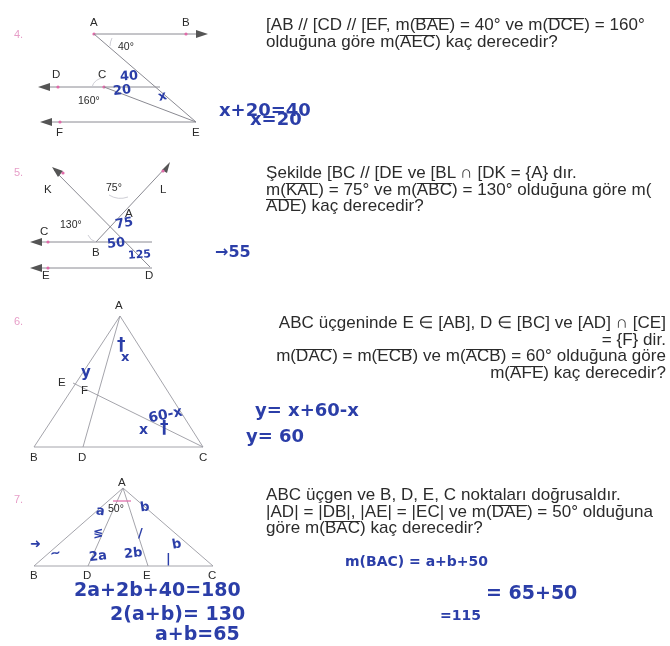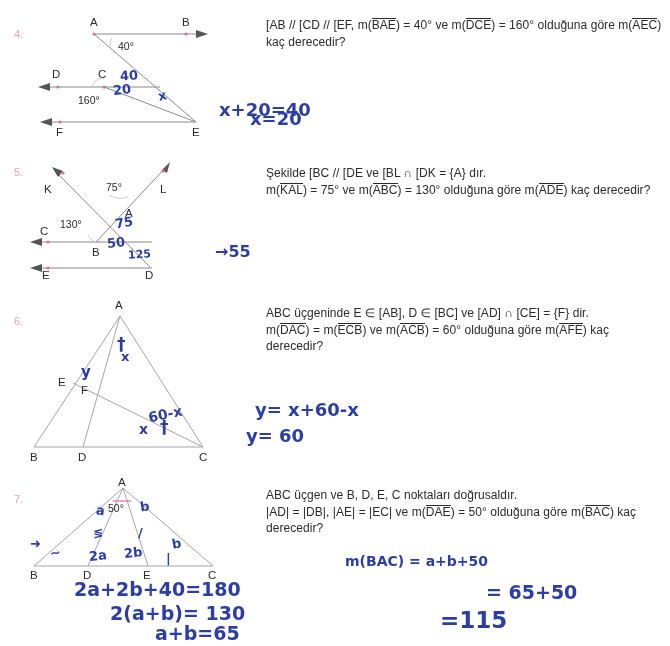--- a/index.html
+++ b/index.html
@@ -22,21 +22,21 @@
     height: 646px;
   }
   .qnum {
     position: absolute;
     font-size: 11px;
     color: #e79ec8;
     font-family: "Liberation Sans", sans-serif;
   }
   .qtext {
     position: absolute;
-    font-size: 12px;
+    font-size: 17px;
     line-height: 16.5px;
     color: #2b2b2b;
     width: 400px;
     font-family: "Liberation Sans", sans-serif;
     letter-spacing: 0.05px;
   }
   .qtext .over {
     border-top: 1px solid #2b2b2b;
     position: relative;
     display: inline-block;
@@ -194,21 +194,21 @@
 
   <div class="hw" style="left:117px; top:334px; font-size:17px;">†</div>
   <div class="hw" style="left:121px; top:349px; font-size:13px;">x</div>
   <div class="hw" style="left:81px; top:363px; font-size:15px;">y</div>
   <div class="hw" style="left:148px; top:406px; font-size:14px; transform:rotate(-12deg);">60-x</div>
   <div class="hw" style="left:139px; top:421px; font-size:14px;">x</div>
   <div class="hw" style="left:160px; top:417px; font-size:17px;">†</div>
   <div class="hw" style="left:243px; top:399px; font-size:18px;margin-left:12px;">y= x+60-x</div>
   <div class="hw" style="left:246px; top:425px; font-size:18px;">y= 60</div>
 
-  <div class="qtext" style="left:266px; top:305px;">
+  <div class="qtext" style="left:266px; top:315px;text-align:right;">
     <span>ABC üçgeninde E ∈ [AB], D ∈ [BC] ve [AD] ∩ [CE] = {F} dir.</span><br>
     <span>m(</span><span class="over">DAC</span><span>) = m(</span><span class="over">ECB</span><span>) ve m(</span><span class="over">ACB</span><span>) = 60° olduğuna göre m(</span><span class="over">AFE</span><span>) kaç derecedir?</span>
   </div>
 
   <div class="qnum" style="left:14px; top:493px;">7.</div>
 
   <div class="fig" style="left:0px; top:480px;">
     <svg width="270" height="100">
       <line class="ln2" x1="123" y1="8" x2="34" y2="86"></line>
       <line class="ln2" x1="123" y1="8" x2="213" y2="86"></line>
@@ -235,20 +235,20 @@
   <div class="hw" style="left:166px; top:551px; font-size:13px;">|</div>
   <div class="hw" style="left:50px; top:545px; font-size:13px; transform:rotate(-10deg);">~</div>
   <div class="hw" style="left:30px; top:536px; font-size:13px;">➜</div>
 
   <div class="hw" style="left:74px; top:578px; font-size:19px;">2a+2b+40=180</div>
   <div class="hw" style="left:110px; top:602px; font-size:19px;">2(a+b)= 130</div>
   <div class="hw" style="left:155px; top:622px; font-size:19px;">a+b=65</div>
 
   <div class="hw" style="left:345px; top:553px; font-size:14px;">m(BAC) = a+b+50</div>
   <div class="hw" style="left:440px; top:581px; font-size:19px;margin-left:46px;">= 65+50</div>
-  <div class="hw" style="left:440px; top:607px; font-size:23px;">=115</div>
+  <div class="hw" style="left:440px; top:607px; font-size:14px;">=115</div>
 
   <div class="qtext" style="left:266px; top:487px;">
     <span>ABC üçgen ve B, D, E, C noktaları doğrusaldır.</span><br>
     <span>|AD| = |DB|, |AE| = |EC| ve m(</span><span class="over">DAE</span><span>) = 50° olduğuna göre m(</span><span class="over">BAC</span><span>) kaç derecedir?</span>
   </div>
 
 </div>
 
 </body></html>

